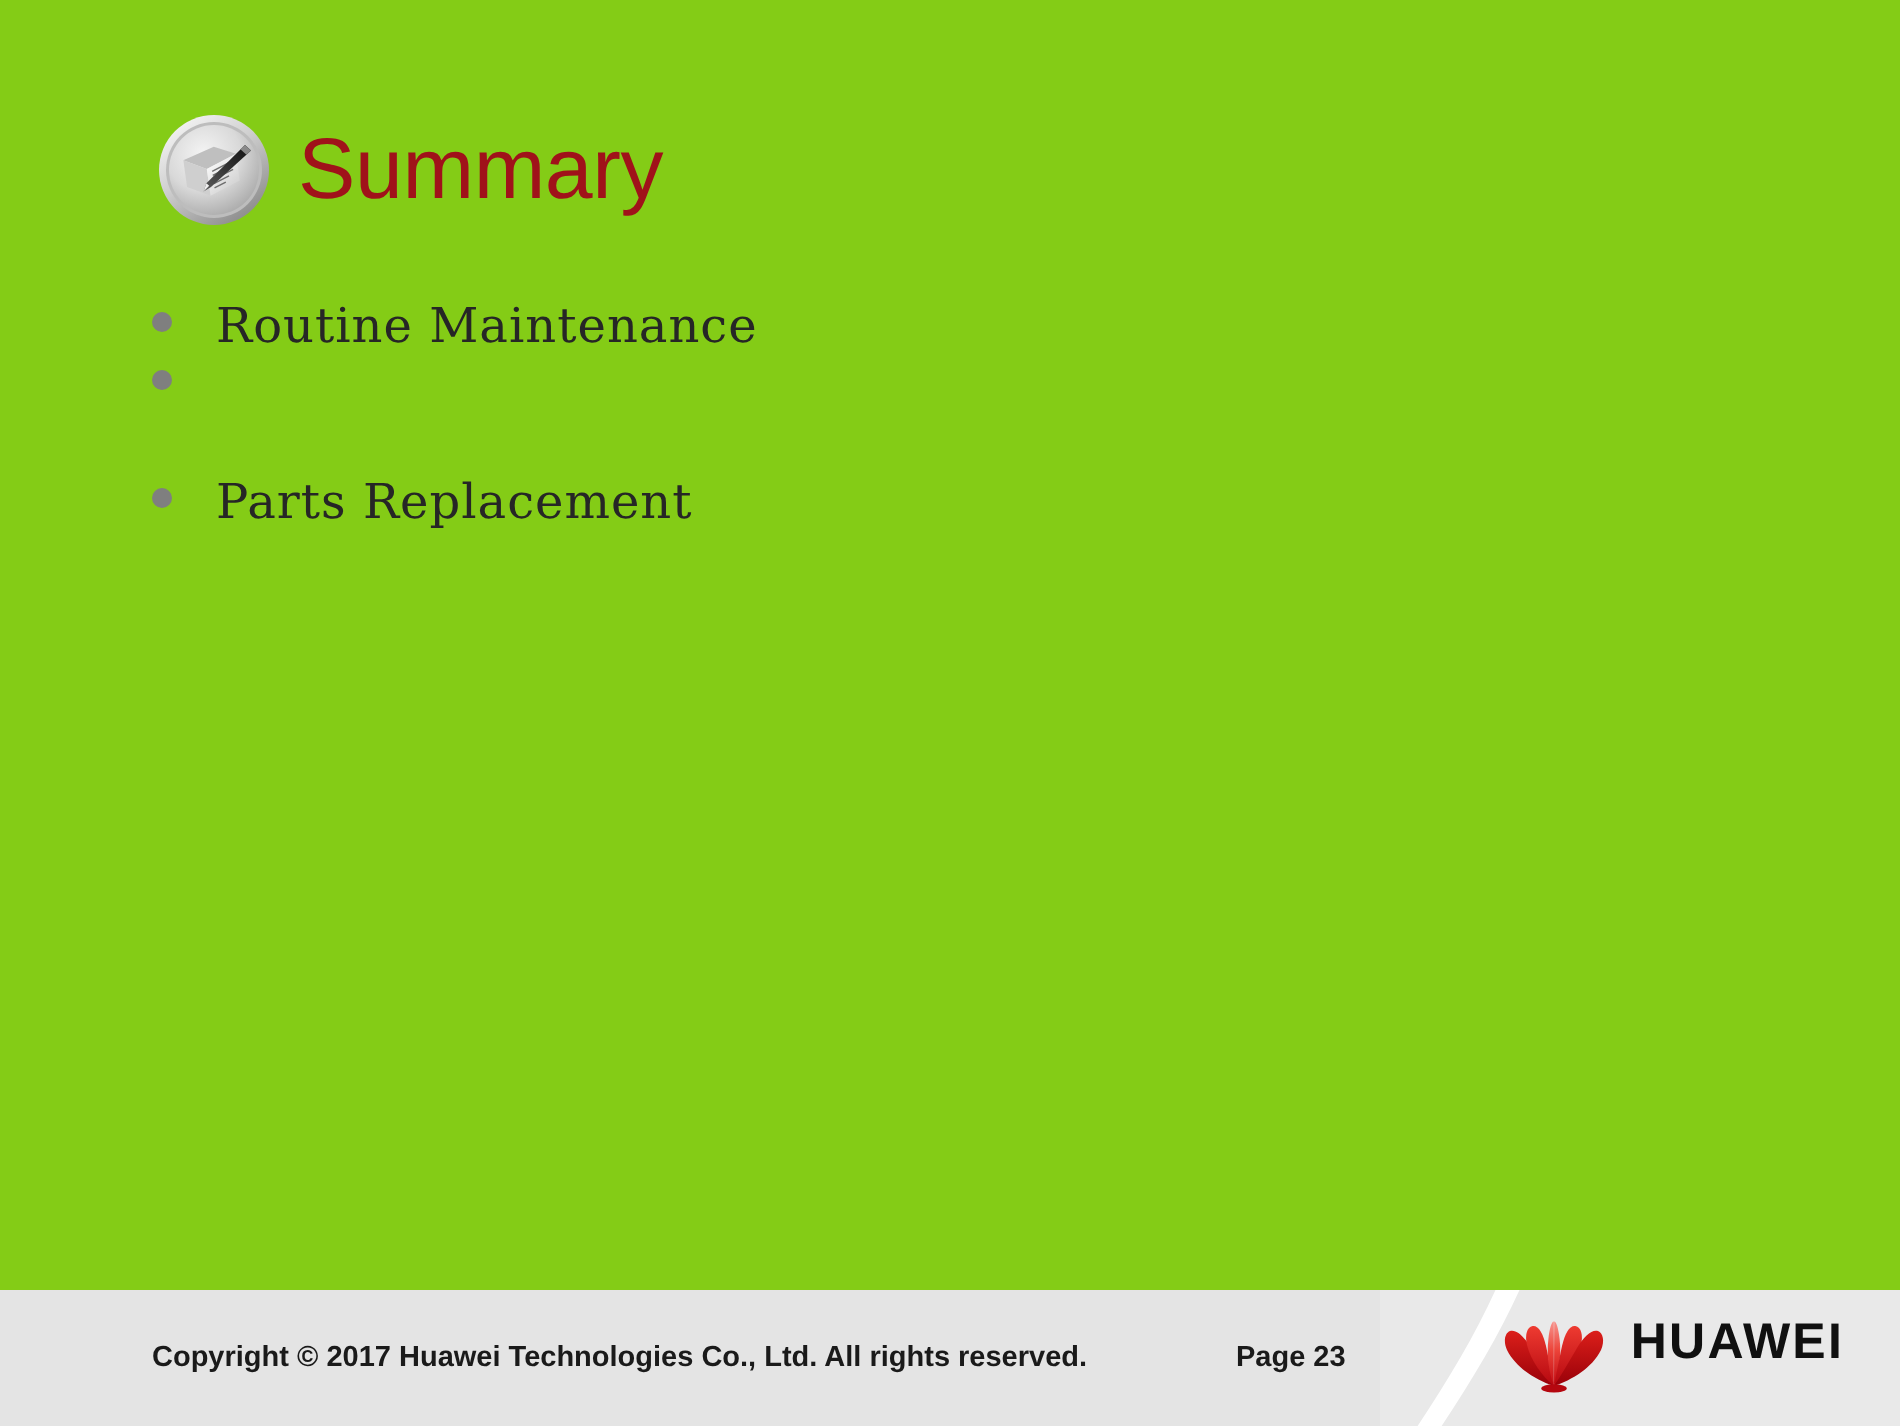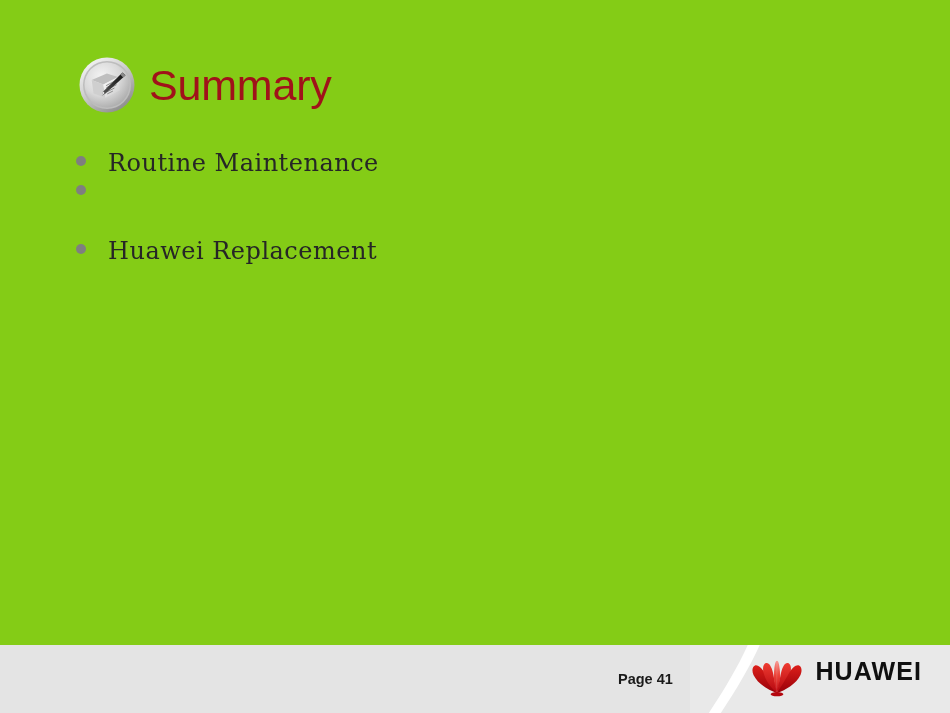--- a/index.html
+++ b/index.html
@@ -212,34 +212,35 @@
   <ul class="bullet-list">
     <li class="bullet-item">
       <span class="bullet-dot"></span>
       <span class="bullet-label">Routine Maintenance</span>
     </li>
     <li class="bullet-item">
       <span class="bullet-dot"></span>
     </li>
     <li class="bullet-item">
       <span class="bullet-dot"></span>
-      <span class="bullet-label">Huawei Replacement</span>
+      <span class="bullet-label">Parts Replacement</span>
     </li>
   </ul>
 
   <div class="footer">
     <div class="footer-right-panel"></div>
 
     <div class="footer-slash">
       <svg width="80" height="86" viewBox="0 0 80 86">
         <path d="M62 -4 C 50 26, 30 58, 8 90 L 20 90 C 42 58, 62 26, 74 -4 Z" fill="#ffffff"></path>
       </svg>
     </div>
 
-    <div class="footer-page">Page 41</div>
+    <div class="footer-copyright">Copyright © 2017 Huawei Technologies Co., Ltd. All rights reserved.</div>
+    <div class="footer-page">Page 23</div>
 
     <div class="footer-logo">
       <svg class="logo-mark" viewBox="0 0 54 40">
         <defs>
           <linearGradient id="pBright" x1="0.5" y1="0" x2="0.5" y2="1">
             <stop offset="0%" stop-color="#F8938C"></stop>
             <stop offset="45%" stop-color="#EC4339"></stop>
             <stop offset="100%" stop-color="#C00A12"></stop>
           </linearGradient>
           <linearGradient id="pMid" x1="0.5" y1="0" x2="0.5" y2="1">

